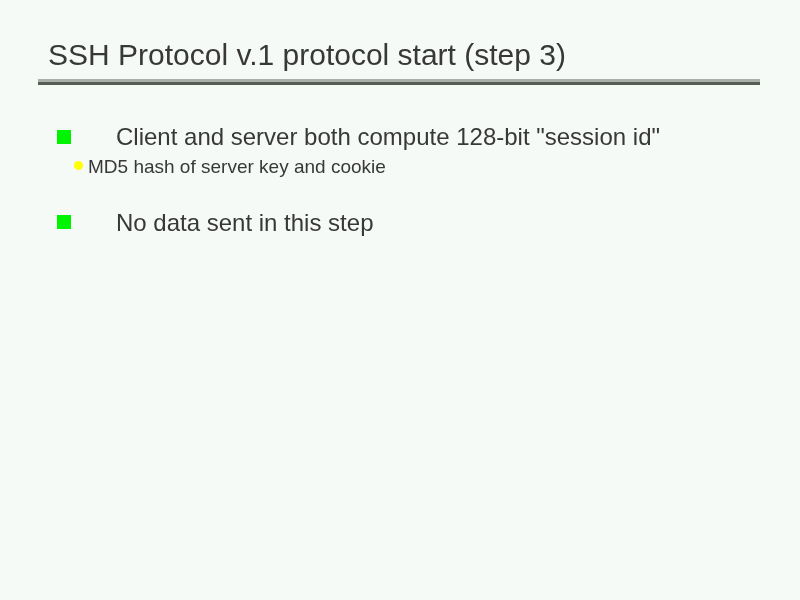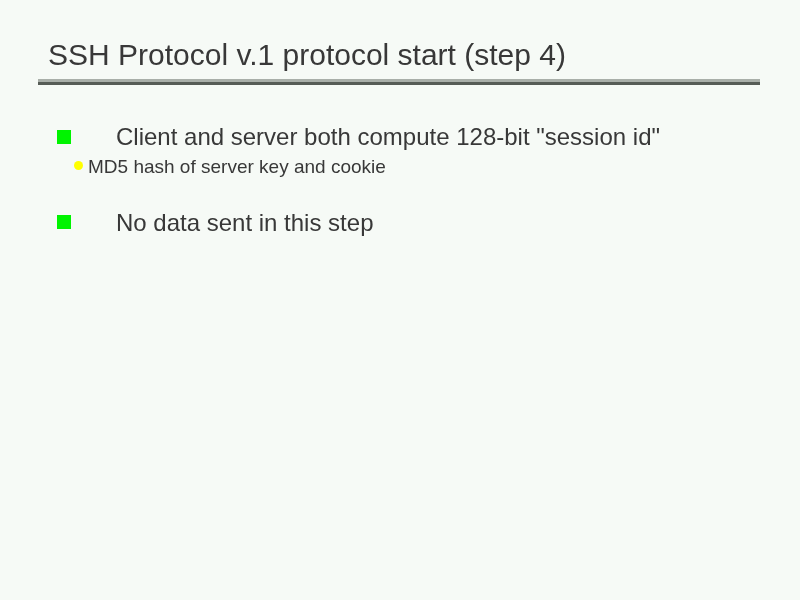--- a/index.html
+++ b/index.html
@@ -70,21 +70,21 @@
   #marker-s1 { left: 74px; top: 161px; }
   #text-s1   { left: 88px; top: 157px; }
   #marker-b2 { left: 57px; top: 215px; }
   #text-b2   { left: 78px; top: 211px; }
 </style>
 </head>
 <body>
 
 <div class="slide">
 
-  <div class="slide-title">SSH Protocol v.1 protocol start (step 4)</div>
+  <div class="slide-title">SSH Protocol v.1 protocol start (step 3)</div>
 
   <div class="title-rule"></div>
 
   <div id="marker-b1" class="bullet-marker-square"></div>
   <div id="text-b1" class="bullet-text-l1">Client and server both compute 128-bit "session id"</div>
 
   <div id="marker-s1" class="bullet-marker-circle"></div>
   <div id="text-s1" class="bullet-text-l2">MD5 hash of server key and cookie</div>
 
   <div id="marker-b2" class="bullet-marker-square"></div>

